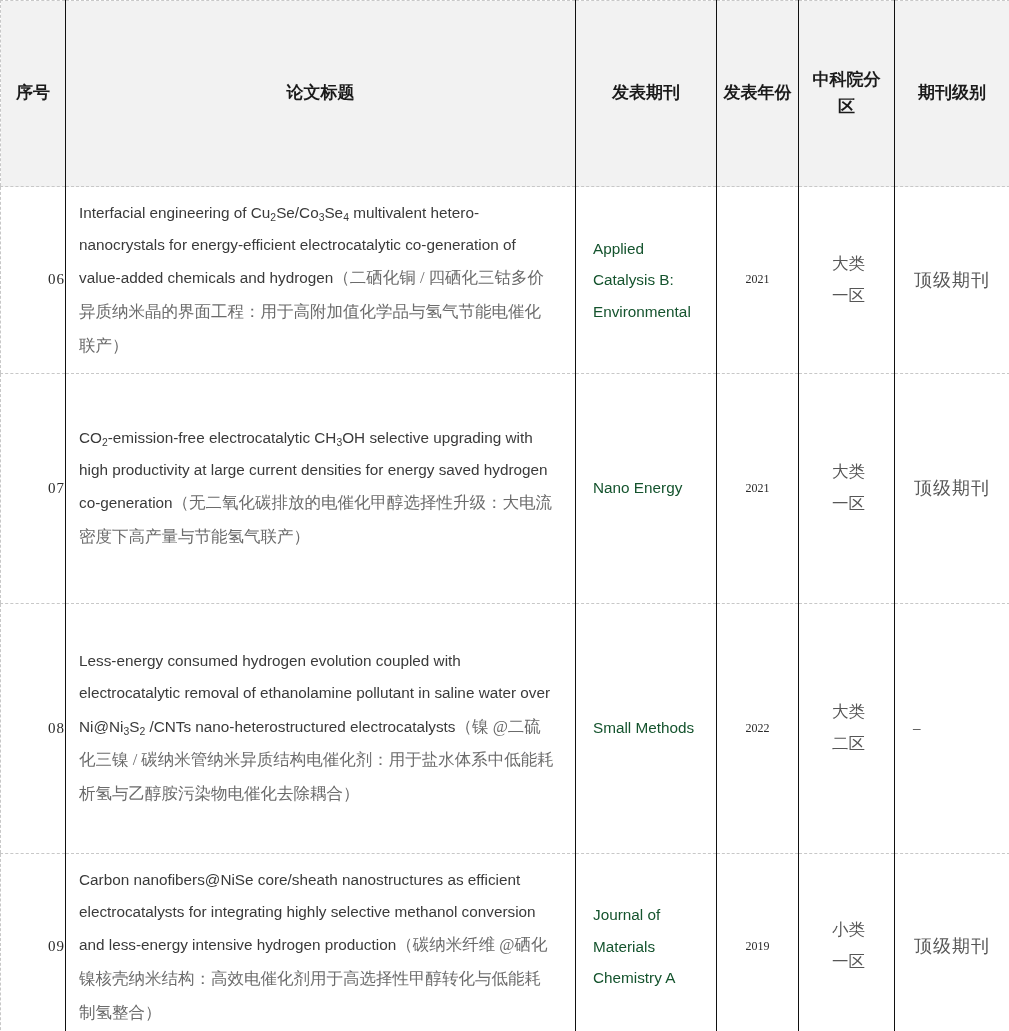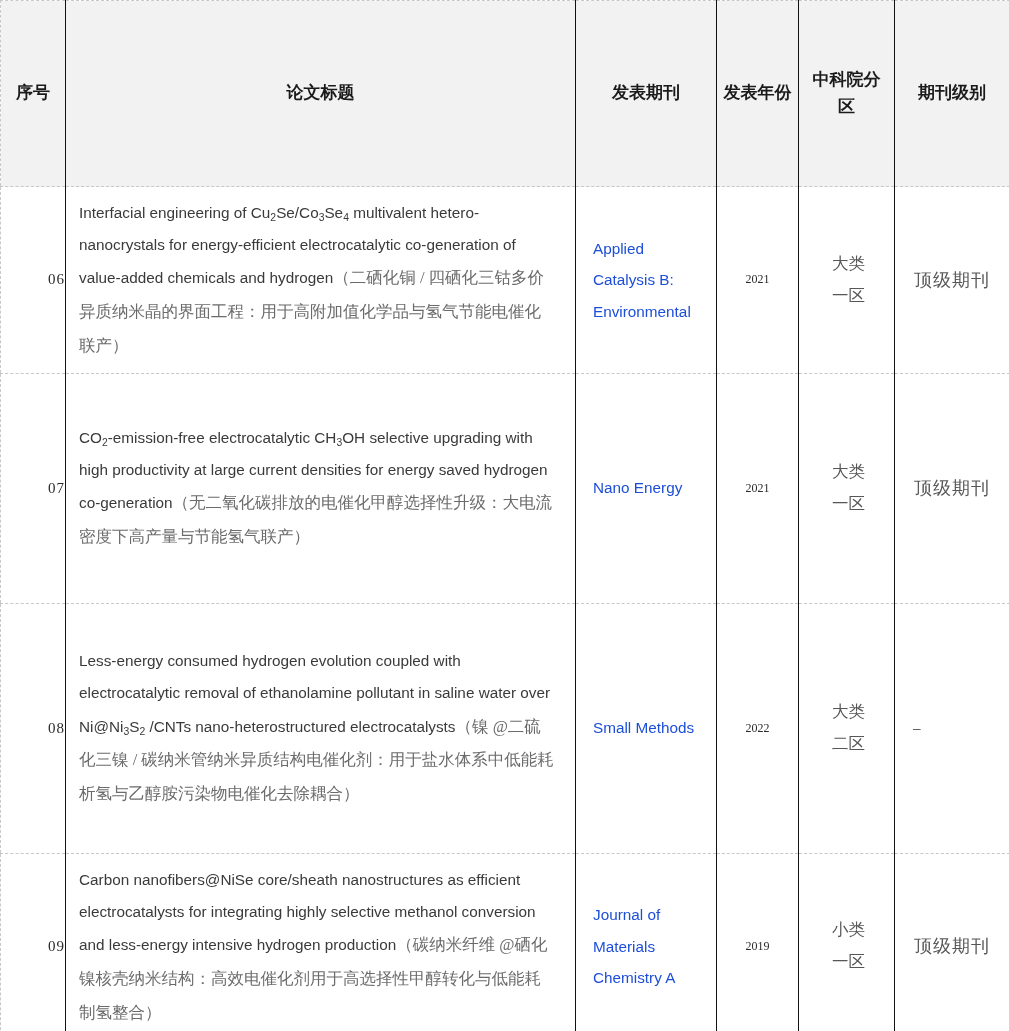--- a/index.html
+++ b/index.html
@@ -83,21 +83,21 @@
     color: #3a3a3a;
     font-family: "Liberation Sans", sans-serif;
   }
 
   td.cell-journal {
     padding-left: 17px;
     padding-right: 8px;
     text-align: left;
     font-size: 15.3px;
     line-height: 2.05;
-    color: #1d4ed8;
+    color: #14532d;
     font-family: "Liberation Sans", sans-serif;
   }
 
   td.cell-year {
     text-align: center;
     font-family: "Liberation Serif", "DejaVu Serif", serif;
     font-size: 12px;
     color: #2b2b2b;
   }
 

